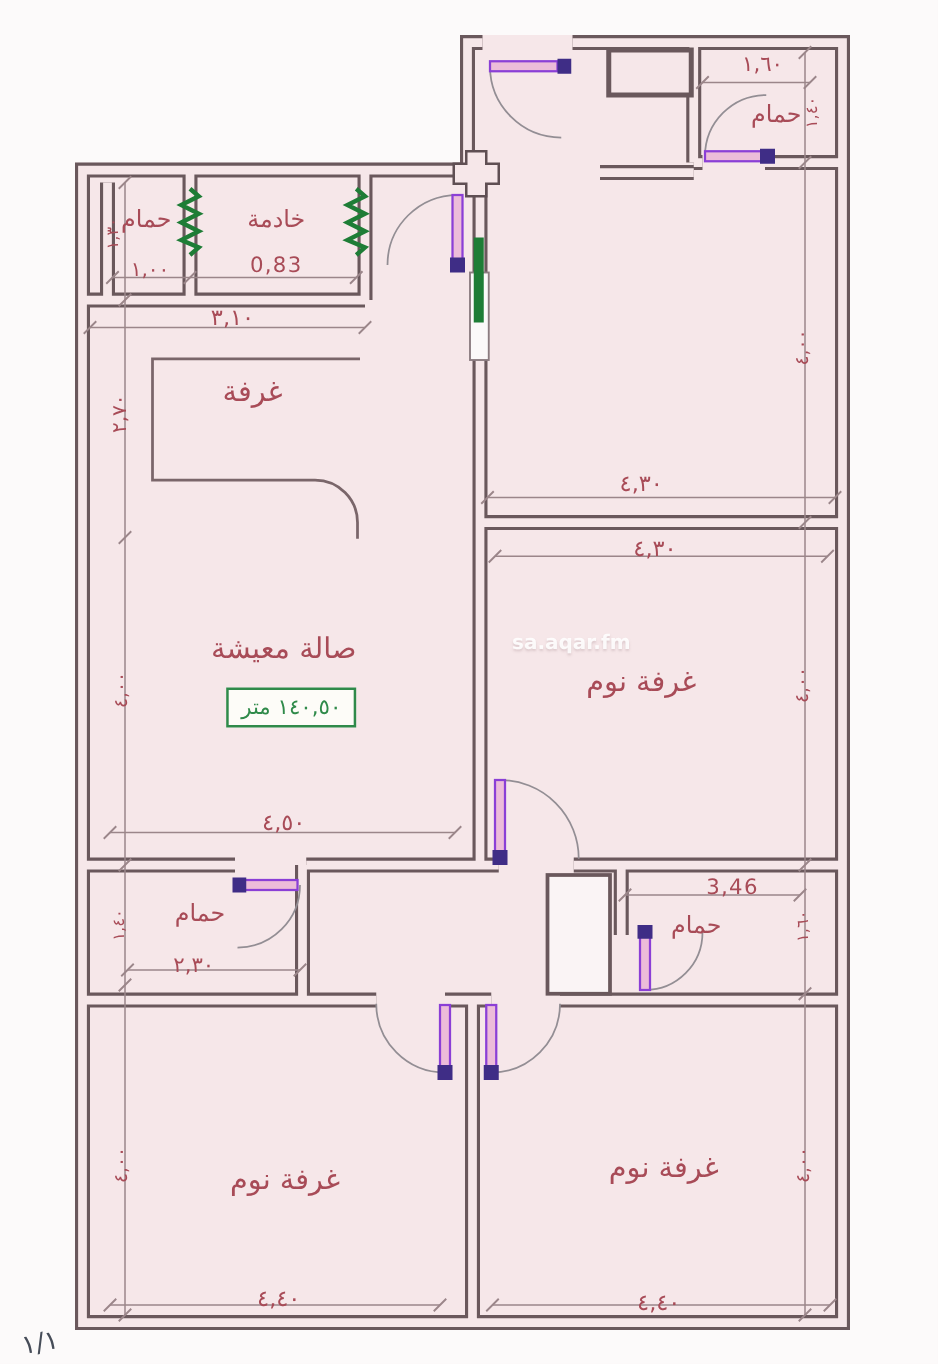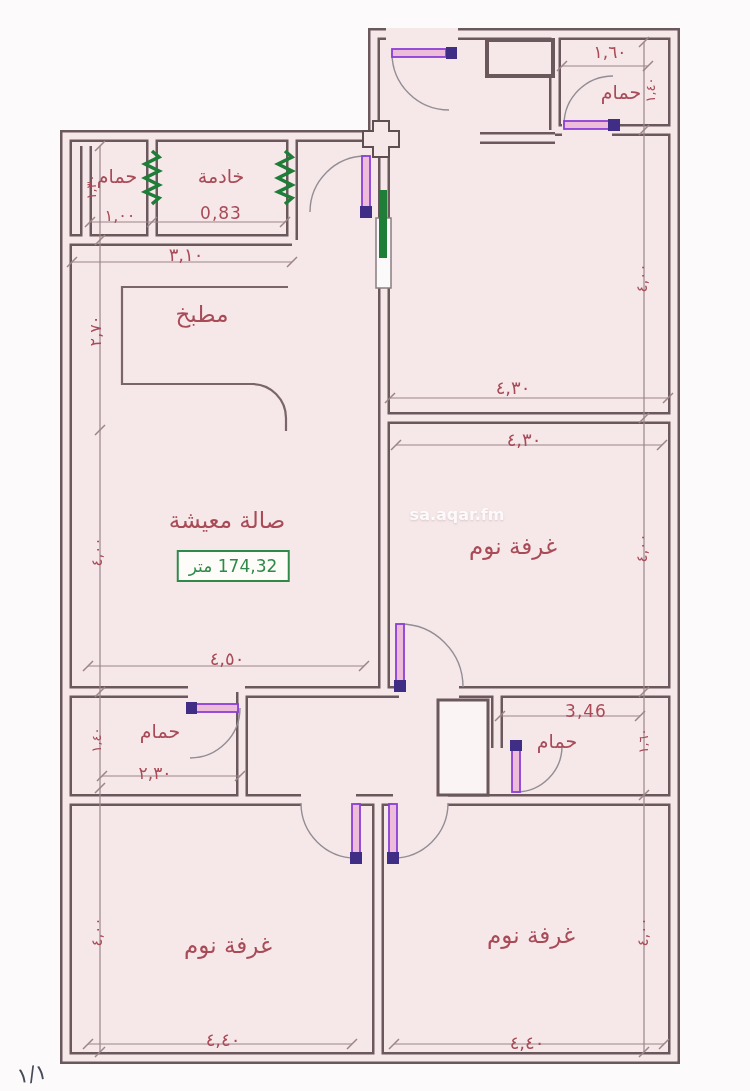--- a/index.html
+++ b/index.html
@@ -124,30 +124,30 @@
         M495,721 l10,-10 M635,721 l10,-10
         M83,1049 l10,-10 M347,1049 l10,-10
         M389,1049 l10,-10 M659,1049 l10,-10
         M95,151 l10,-10 M95,245 l10,-10 M95,435 l10,-10 M95,697 l10,-10 M95,793 l10,-10 M95,1057 l10,-10
         M639,47 l10,-10 M639,135 l10,-10 M639,423 l10,-10 M639,697 l10,-10 M639,800 l10,-10 M639,1057 l10,-10"></path>
     </g>
   </svg>
 
   <div class="lbl" style="left:117px;top:176px;font-size:19px">حمام</div>
   <div class="lbl" style="left:221px;top:176px;font-size:19px">خادمة</div>
-  <div class="lbl" style="left:202px;top:314px;font-size:23px">مطبخ</div>
+  <div class="lbl" style="left:202px;top:314px;font-size:23px">غرفة</div>
   <div class="lbl" style="left:621px;top:92px;font-size:19px">حمام</div>
   <div class="lbl" style="left:227px;top:520px;font-size:23px">صالة معيشة</div>
   <div class="lbl" style="left:513px;top:546px;font-size:23px">غرفة نوم</div>
   <div class="lbl" style="left:160px;top:731px;font-size:19px">حمام</div>
   <div class="lbl" style="left:557px;top:741px;font-size:19px">حمام</div>
   <div class="lbl" style="left:228px;top:945px;font-size:23px">غرفة نوم</div>
   <div class="lbl" style="left:531px;top:935px;font-size:23px">غرفة نوم</div>
 
-  <div class="badge" style="left:233px;top:566px">174,32 متر</div>
+  <div class="badge" style="left:233px;top:566px">١٤٠,٥٠ متر</div>
 
   <div class="lbl dim" style="left:120px;top:216px;font-size:16px">١,٠٠</div>
   <div class="lbl dim" style="left:221px;top:213px;font-size:17px">0,83</div>
   <div class="lbl dim" style="left:186px;top:255px;font-size:18px">٣,١٠</div>
   <div class="lbl dim" style="left:610px;top:52px;font-size:17px">١,٦٠</div>
   <div class="lbl dim" style="left:513px;top:388px;font-size:18px">٤,٣٠</div>
   <div class="lbl dim" style="left:524px;top:440px;font-size:18px">٤,٣٠</div>
   <div class="lbl dim" style="left:227px;top:659px;font-size:18px">٤,٥٠</div>
   <div class="lbl dim" style="left:155px;top:773px;font-size:17px">٢,٣٠</div>
   <div class="lbl dim" style="left:586px;top:711px;font-size:17px">3,46</div>

